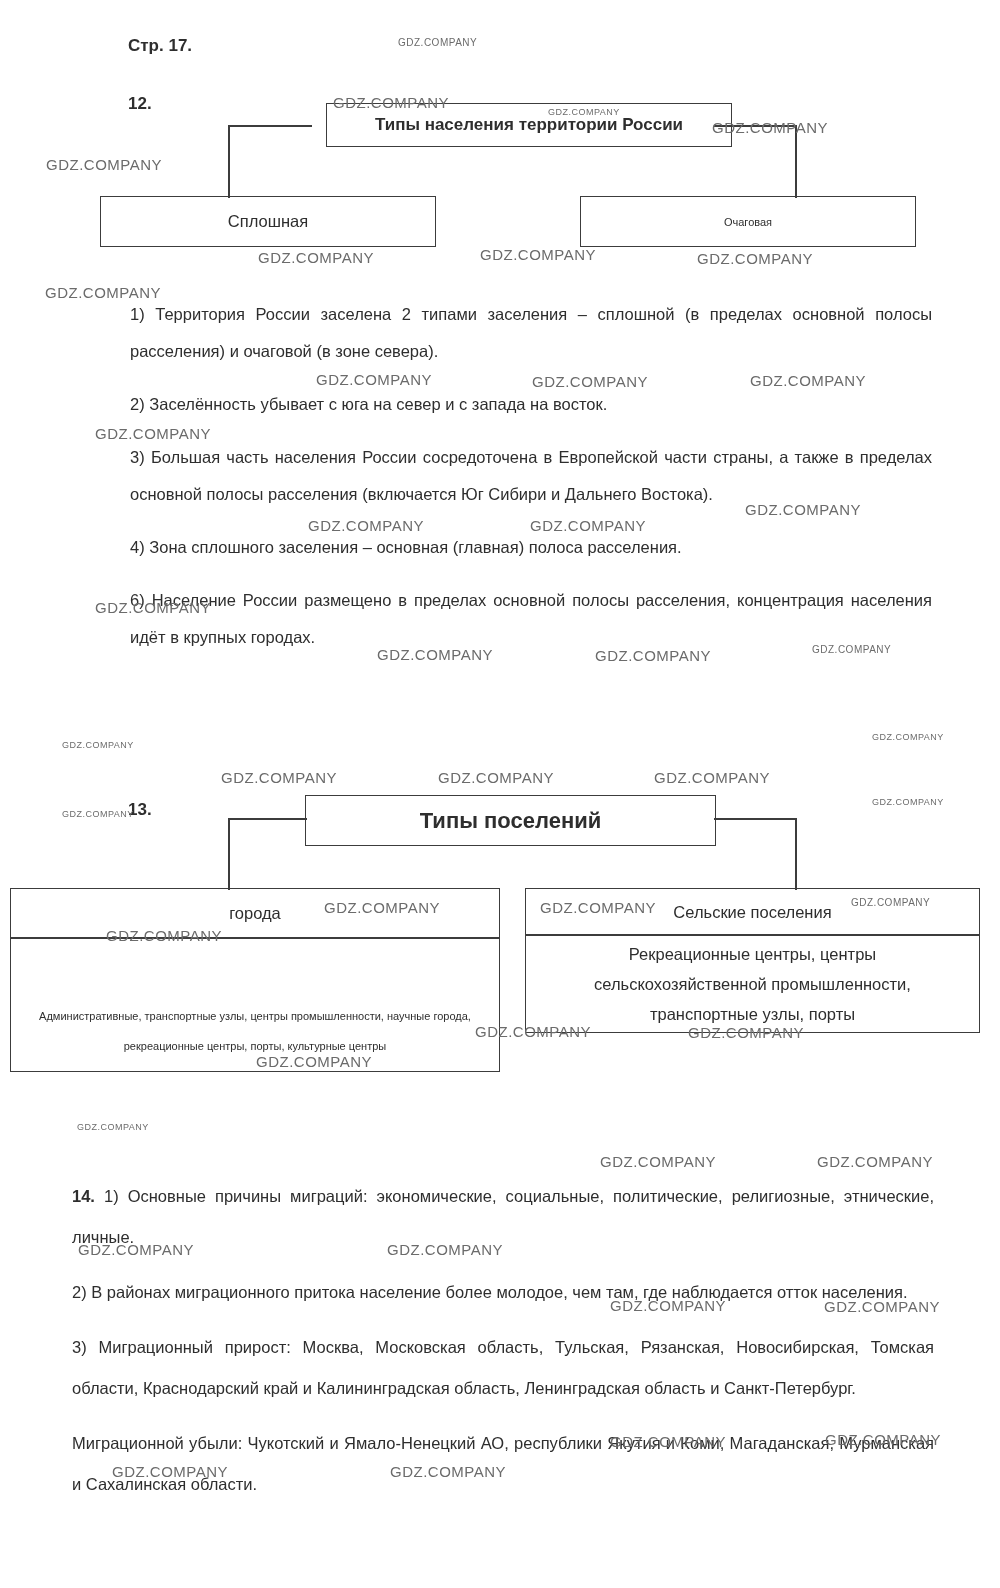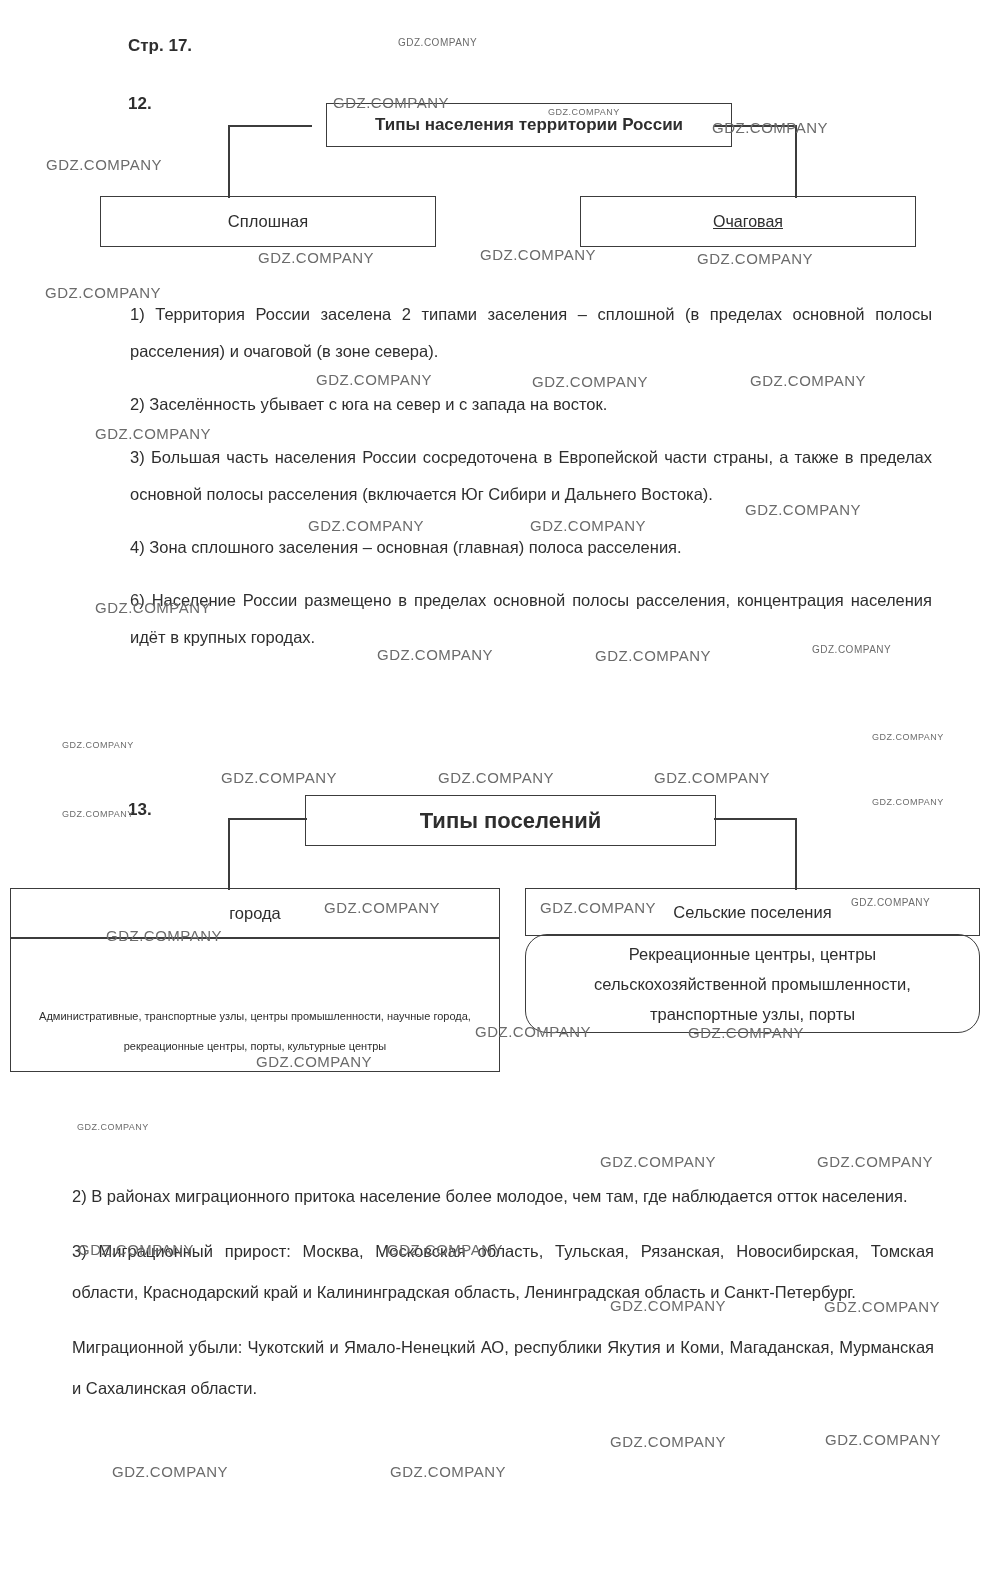--- a/index.html
+++ b/index.html
@@ -38,38 +38,38 @@
   .num12 { left: 128px; top: 94px; }
   .num13 { left: 128px; top: 800px; }
 
   
   .d1-title { left: 326px; top: 103px; width: 406px; height: 44px; font-size: 17px; font-weight: bold; }
   .d1-hl { left: 228px; top: 125px; width: 84px; height: 2px; }
   .d1-vl { left: 228px; top: 125px; width: 2px; height: 73px; }
   .d1-hr { left: 714px; top: 125px; width: 83px; height: 2px; }
   .d1-vr { left: 795px; top: 125px; width: 2px; height: 73px; }
   .d1-left  { left: 100px; top: 196px; width: 336px; height: 51px; font-size: 16.5px; }
-  .d1-right { left: 580px; top: 196px; width: 336px; height: 51px; font-size: 16px; text-decoration: underline; }
+  .d1-right { left: 580px; top: 196px; width: 336px; height: 51px; font-size: 11px; }
 
   .answers12 {
     position: absolute; left: 130px; top: 296px; width: 802px;
     font-size: 16.5px; line-height: 37px; text-align: justify;
   }
   .answers12 p { margin-bottom: 16px; }
 
   
   .d2-title { left: 305px; top: 795px; width: 411px; height: 51px; font-size: 22px; font-weight: bold; }
   .d2-hl { left: 228px; top: 818px; width: 79px; height: 2px; }
   .d2-vl { left: 228px; top: 818px; width: 2px; height: 72px; }
   .d2-hr { left: 714px; top: 818px; width: 83px; height: 2px; }
   .d2-vr { left: 795px; top: 818px; width: 2px; height: 72px; }
   .d2-left-h  { left: 10px;  top: 888px; width: 490px; height: 51px; font-size: 16.5px; }
   .d2-left-d  { left: 10px;  top: 937px; width: 490px; height: 135px; font-size: 11px; line-height: 30px; padding: 10px 26px; align-items: flex-end; }
   .d2-right-h { left: 525px; top: 888px; width: 455px; height: 48px; font-size: 16.5px; }
-  .d2-right-d { left: 525px; top: 934px; width: 455px; height: 99px; font-size: 16.5px; line-height: 30px; padding: 8px 18px; border-radius: 22px; }
+  .d2-right-d { left: 525px; top: 934px; width: 455px; height: 99px; font-size: 16.5px; line-height: 30px; padding: 8px 18px; }
 
   .answers14 {
     position: absolute; left: 72px; top: 1176px; width: 862px;
     font-size: 16.5px; line-height: 41px; text-align: justify;
   }
   .answers14 p { margin-bottom: 14px; }
   .answers14 b { font-weight: bold; }
 </style>
 </head>
 <body>
@@ -167,18 +167,19 @@
     <span>Административные, транспортные узлы, центры промышленности, научные города, рекреационные центры, порты, культурные центры</span>
   </div>
   <div class="box d2-right-h">
     <span>Сельские поселения</span>
   </div>
   <div class="box d2-right-d">
     <span>Рекреационные центры, центры сельскохозяйственной промышленности, транспортные узлы, порты</span>
   </div>
 
   <div class="answers14">
+    <p><b>14.</b> <span>1) Основные причины миграций: экономические, социальные, политические, религиозные, этнические, личные.</span></p>
     <p>2) В районах миграционного притока население более молодое, чем там, где наблюдается отток населения.</p>
     <p>3) Миграционный прирост: Москва, Московская область, Тульская, Рязанская, Новосибирская, Томская области, Краснодарский край и Калининградская область, Ленинградская область и Санкт-Петербург.</p>
     <p>Миграционной убыли: Чукотский и Ямало-Ненецкий АО, республики Якутия и Коми, Магаданская, Мурманская и Сахалинская области.</p>
   </div>
 
 </div>
 
 </body></html>

